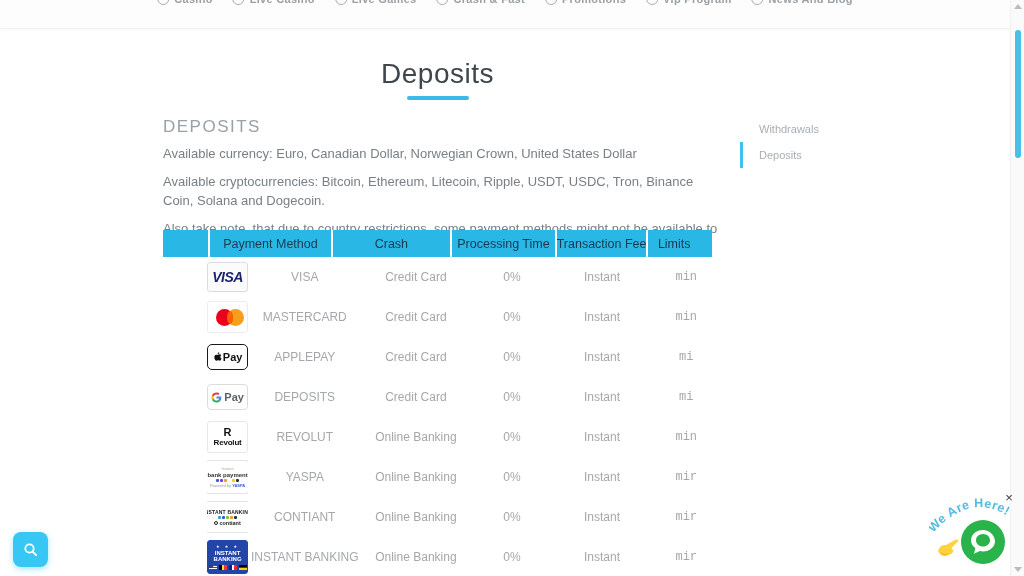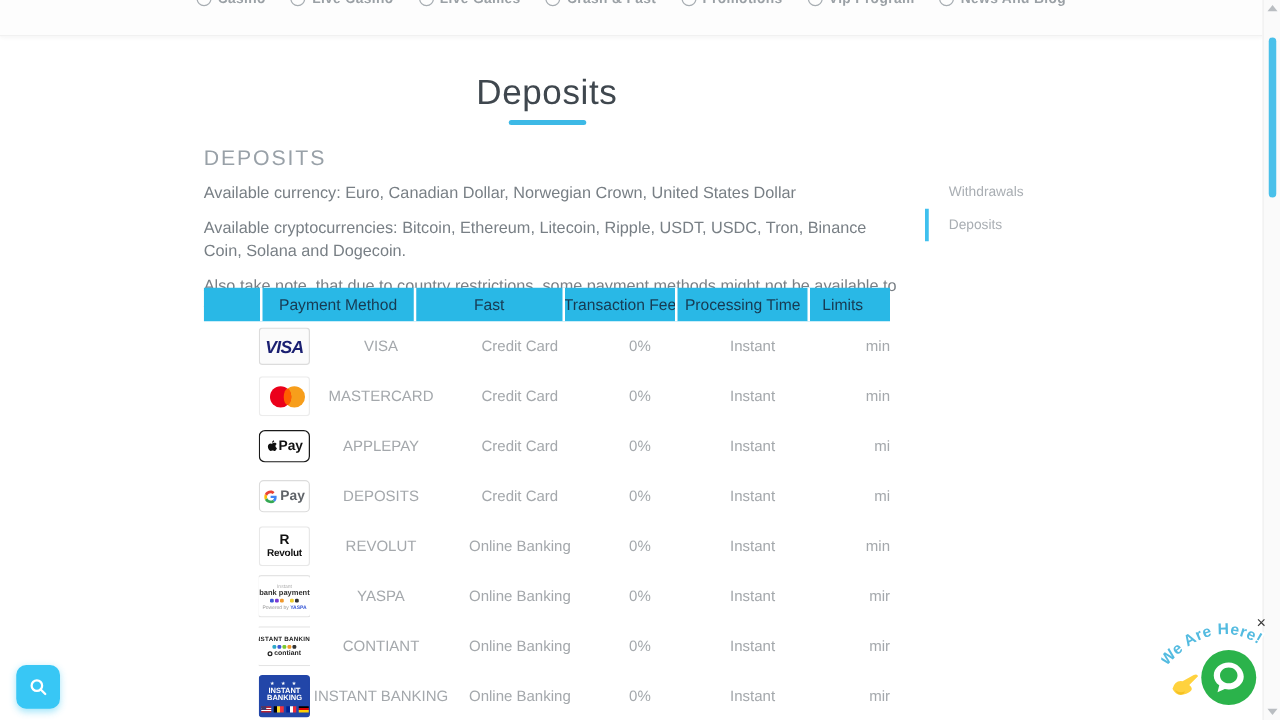--- a/index.html
+++ b/index.html
@@ -37,21 +37,21 @@
   .tbl-head { display:flex; height:27px; background:#29b8e6; }
   .th { display:flex; align-items:center; justify-content:center; font-size:12.5px;
         font-weight:500; color:#173a52; border-left:2px solid #fff; overflow:hidden;
         white-space:nowrap; }
   .th:first-child { border-left:none; }
   .c0{width:48px;} .c1{width:132px;} .c2{width:127px;} .c3{width:97px;} .c4{width:113px;}
   .c5{width:70px; justify-content:flex-start; padding-left:10px;}
   .tbl-row { display:flex; height:40px; align-items:center;padding-left:44px; }
   .td { font-size:12px; color:#a4a8ac; text-align:center; overflow:hidden; white-space:nowrap; }
   .td.c0 { display:flex; align-items:center; justify-content:center; }
-  .td.c5 { text-align:right; }
+  .td.c5 { text-align:center;font-family:Liberation Mono, monospace; }
 
   
   .logo-box { background:#fff; border:1px solid #dcdcdc; border-radius:3px;
               display:flex; align-items:center; justify-content:center; }
   .lg-visa { width:46px; height:30px; background:#fbfbfb; }
   .lg-visa span { color:#1a1f71; font-weight:900; font-style:italic; font-size:14px; letter-spacing:-.5px; }
   .lg-mc { width:44px; height:32px; border-color:#ececec; position:relative; }
   .mc-red,.mc-yel { width:17px; height:17px; border-radius:50%; position:absolute; top:7px; }
   .mc-red { left:8px; background:#eb001b; z-index:2; }
   .mc-yel { left:19px; background:#f79e1b; z-index:1; }
@@ -80,21 +80,21 @@
   .ib-txt { color:#fff; font-size:6px; font-weight:800; text-align:center; line-height:6.5px; }
   .ib-flags { display:flex; gap:2px; margin-top:1px; }
   .flag { width:8px; height:5px; display:inline-block; }
   .flag-us { background:repeating-linear-gradient(180deg,#b22234 0 1px,#fff 1px 2px); position:relative; }
   .flag-us::after { content:""; position:absolute; left:0; top:0; width:4px; height:3px; background:#3c3b6e; }
   .flag-be { background:linear-gradient(90deg,#000 0 33%,#fdda24 33% 66%,#ef3340 66%); }
   .flag-fr { background:linear-gradient(90deg,#002395 0 33%,#fff 33% 66%,#ed2939 66%); }
   .flag-de { background:linear-gradient(180deg,#000 0 33%,#d00 33% 66%,#ffce00 66%); }
 
   
-  .sidenav { position:absolute; left:740px; top:141px; width:130px; }
+  .sidenav { position:absolute; left:740px; top:116px; width:130px; }
   .side-item { font-size:11px; color:#a9aeb3; padding:7px 0 7px 16px; cursor:pointer;
                border-left:3px solid transparent; }
   .side-item.active { border-left:3px solid #3fc0ee; }
 
   
   .scrollbar { position:absolute; right:0; top:0; width:14px; height:576px;
                background:#fafafa; border-left:1px solid #f0f0f0; }
   .sb-thumb { position:absolute; left:4px; top:30px; width:6px; height:128px;
               background:#49c0ea; border-radius:3px; }
   .sb-arrow { position:absolute; left:3px; width:0; height:0;
@@ -162,23 +162,23 @@
   <div class="paragraphs">
     <p>Available currency: Euro, Canadian Dollar, Norwegian Crown, United States Dollar</p>
     <p>Available cryptocurrencies: Bitcoin, Ethereum, Litecoin, Ripple, USDT, USDC, Tron, Binance Coin, Solana and Dogecoin.</p>
     <p>Also take note, that due to country restrictions, some payment methods might not be available to you.</p>
   </div>
 
   <div class="tbl">
     <div class="tbl-head">
       <div class="th c0"></div>
       <div class="th c1">Payment Method</div>
-      <div class="th c2">Fast</div>
+      <div class="th c2">Crash</div>
+      <div class="th c4">Processing Time</div>
       <div class="th c3">Transaction Fee</div>
-      <div class="th c4">Processing Time</div>
       <div class="th c5">Limits</div>
     </div>
     <div id="tbl-body">
         <div class="tbl-row">
           <div class="td c0">
             <span class="logo-box lg-visa">
               <span>VISA</span>
             </span>
           </div>
           <div class="td c1">VISA</div>

